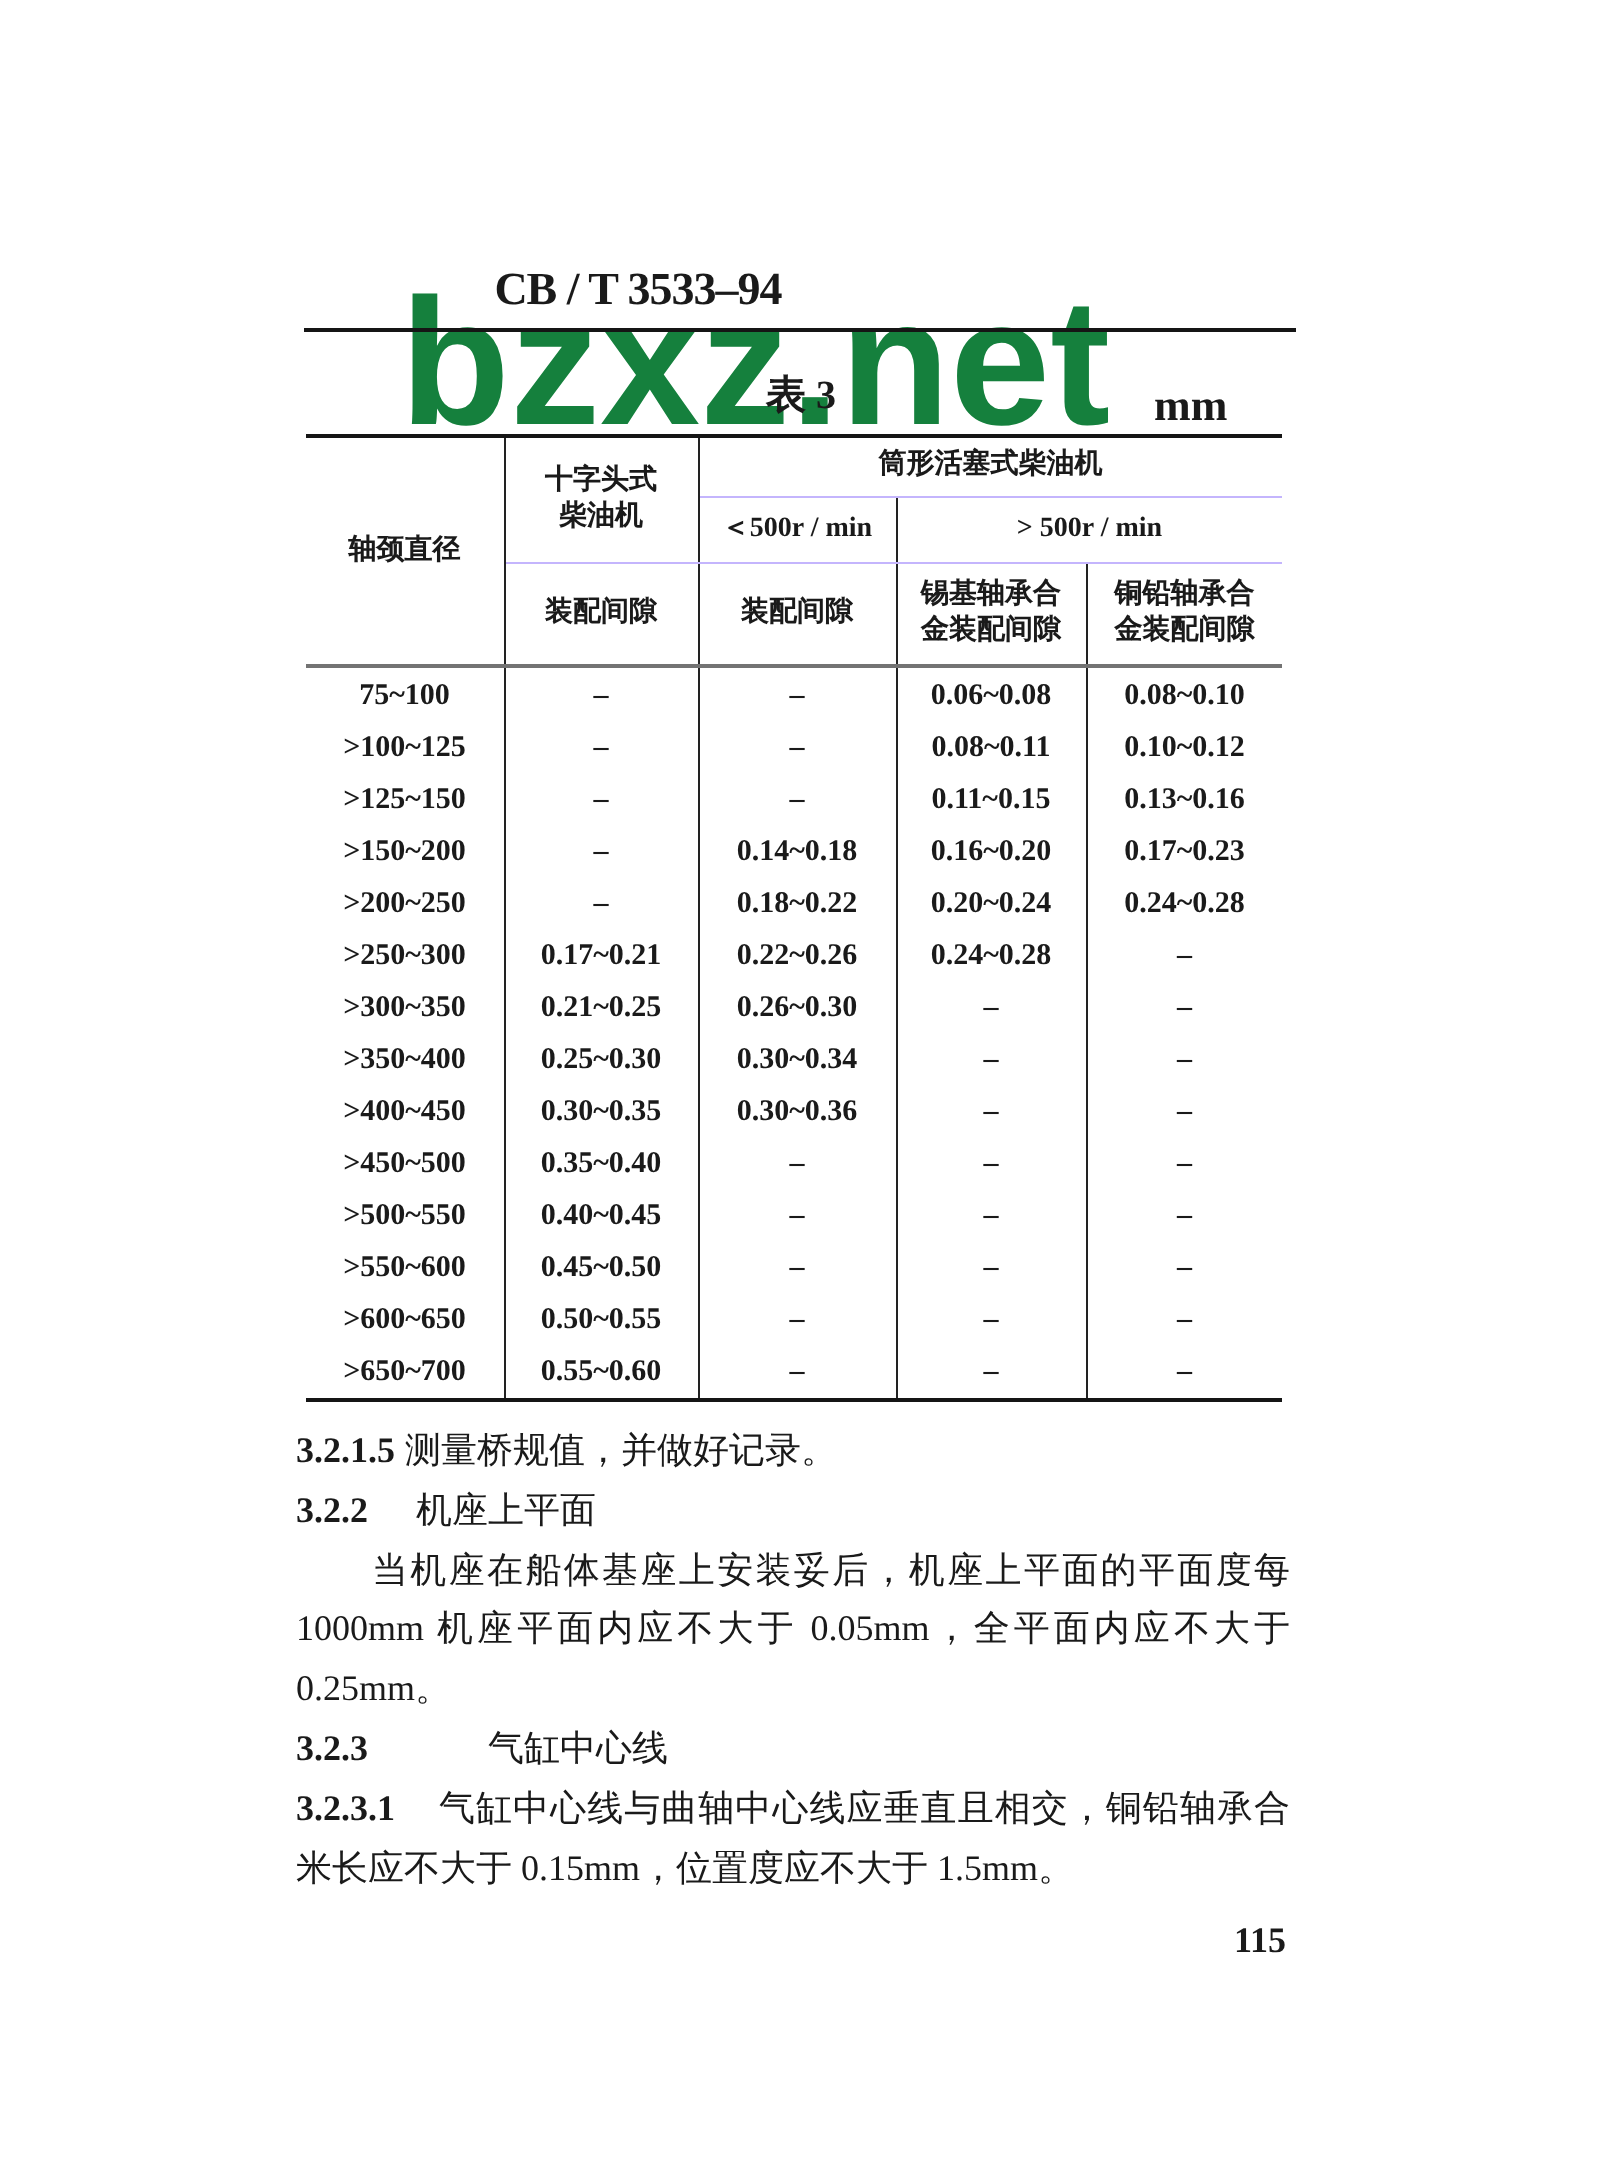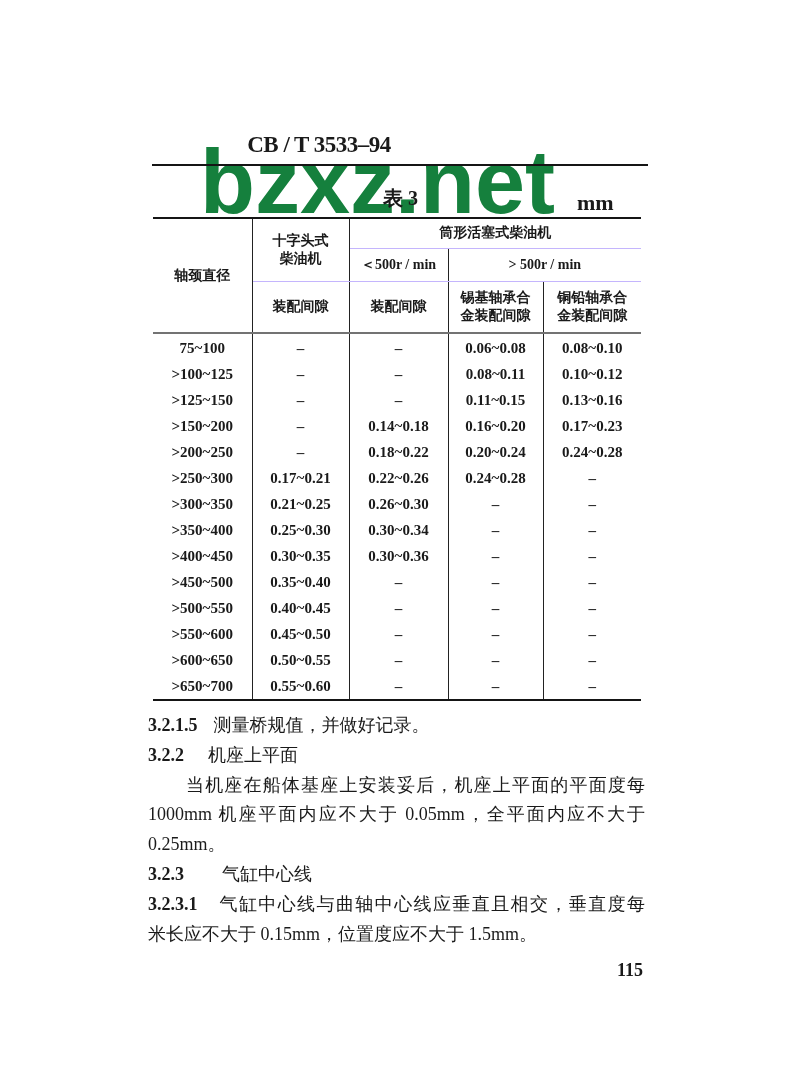--- a/index.html
+++ b/index.html
@@ -36,23 +36,23 @@
   .t3 tr.h3 { height: 52px; }
   .t3 tbody tr:first-child td { padding-top: 1px; text-align: center; }
   .t3 .hl { display: block; }
 
   .text-block {
     position: absolute; left: 148px; top: 711px; width: 497px;
     font-size: 18px; line-height: 29.8px;
   }
   .ln { display: block; height: 29.8px; white-space: nowrap; }
   .num { font-weight: bold; display: inline-block; }
-  .g20 { margin-right: 16px; }
+  .g20 { margin-right: 5px; }
   .g24 { margin-right: 24px; }
-  .g38 { margin-right: 38px; }
+  .g38 { margin-right: 60px; }
   .g22 { margin-right: 22px; }
   .just { text-align: justify; text-align-last: justify; }
   .indent { padding-left: 38px; }
   .page-number {
     position: absolute; left: 617px; top: 958px; font-weight: bold; font-size: 18px; line-height: 24px;
   }
 </style>
 </head>
 <body>
 
@@ -208,18 +208,18 @@
     <span class="num g24">3.2.2</span><span>机座上平面</span>
   </div>
   <div class="ln just indent">当机座在船体基座上安装妥后，机座上平面的平面度每</div>
   <div class="ln just">1000mm 机座平面内应不大于 0.05mm，全平面内应不大于</div>
   <div class="ln">0.25mm。</div>
   <div class="ln">
     <span class="num g38">3.2.3</span><span>气缸中心线</span>
   </div>
   <div class="ln" style="display:flex;">
     <span class="num g22">3.2.3.1</span>
-      <span class="just" style="flex:1; display:block;">气缸中心线与曲轴中心线应垂直且相交，垂直度每</span>
+      <span class="just" style="flex:1; display:block;">气缸中心线与曲轴中心线应垂直且相交，铜铅轴承合</span>
   </div>
   <div class="ln">米长应不大于 0.15mm，位置度应不大于 1.5mm。</div>
 </div>
 
 <div class="page-number">115</div>
 
 </body></html>

